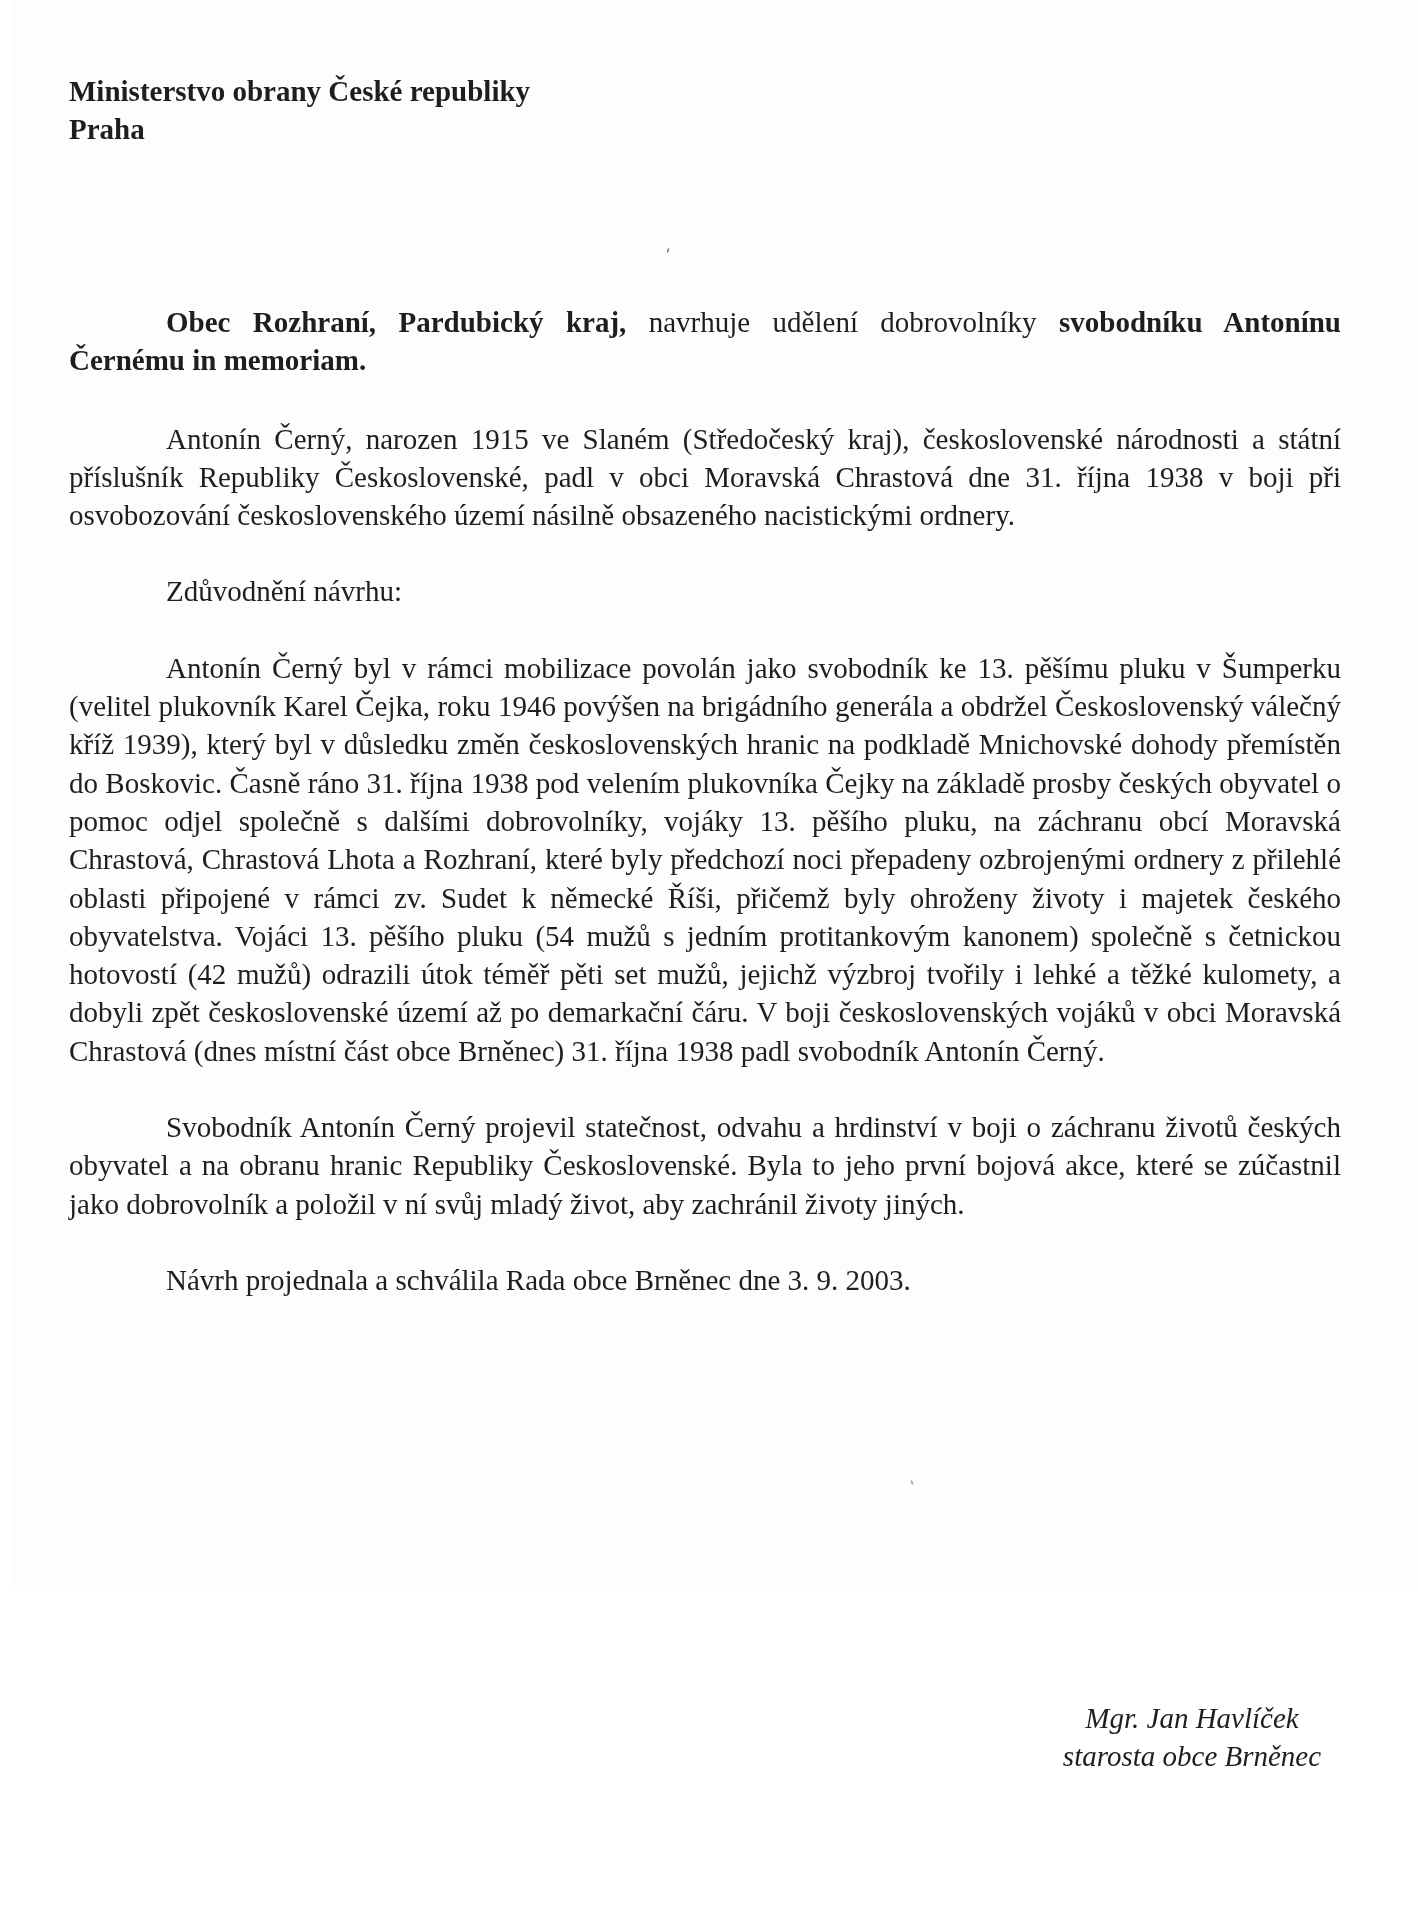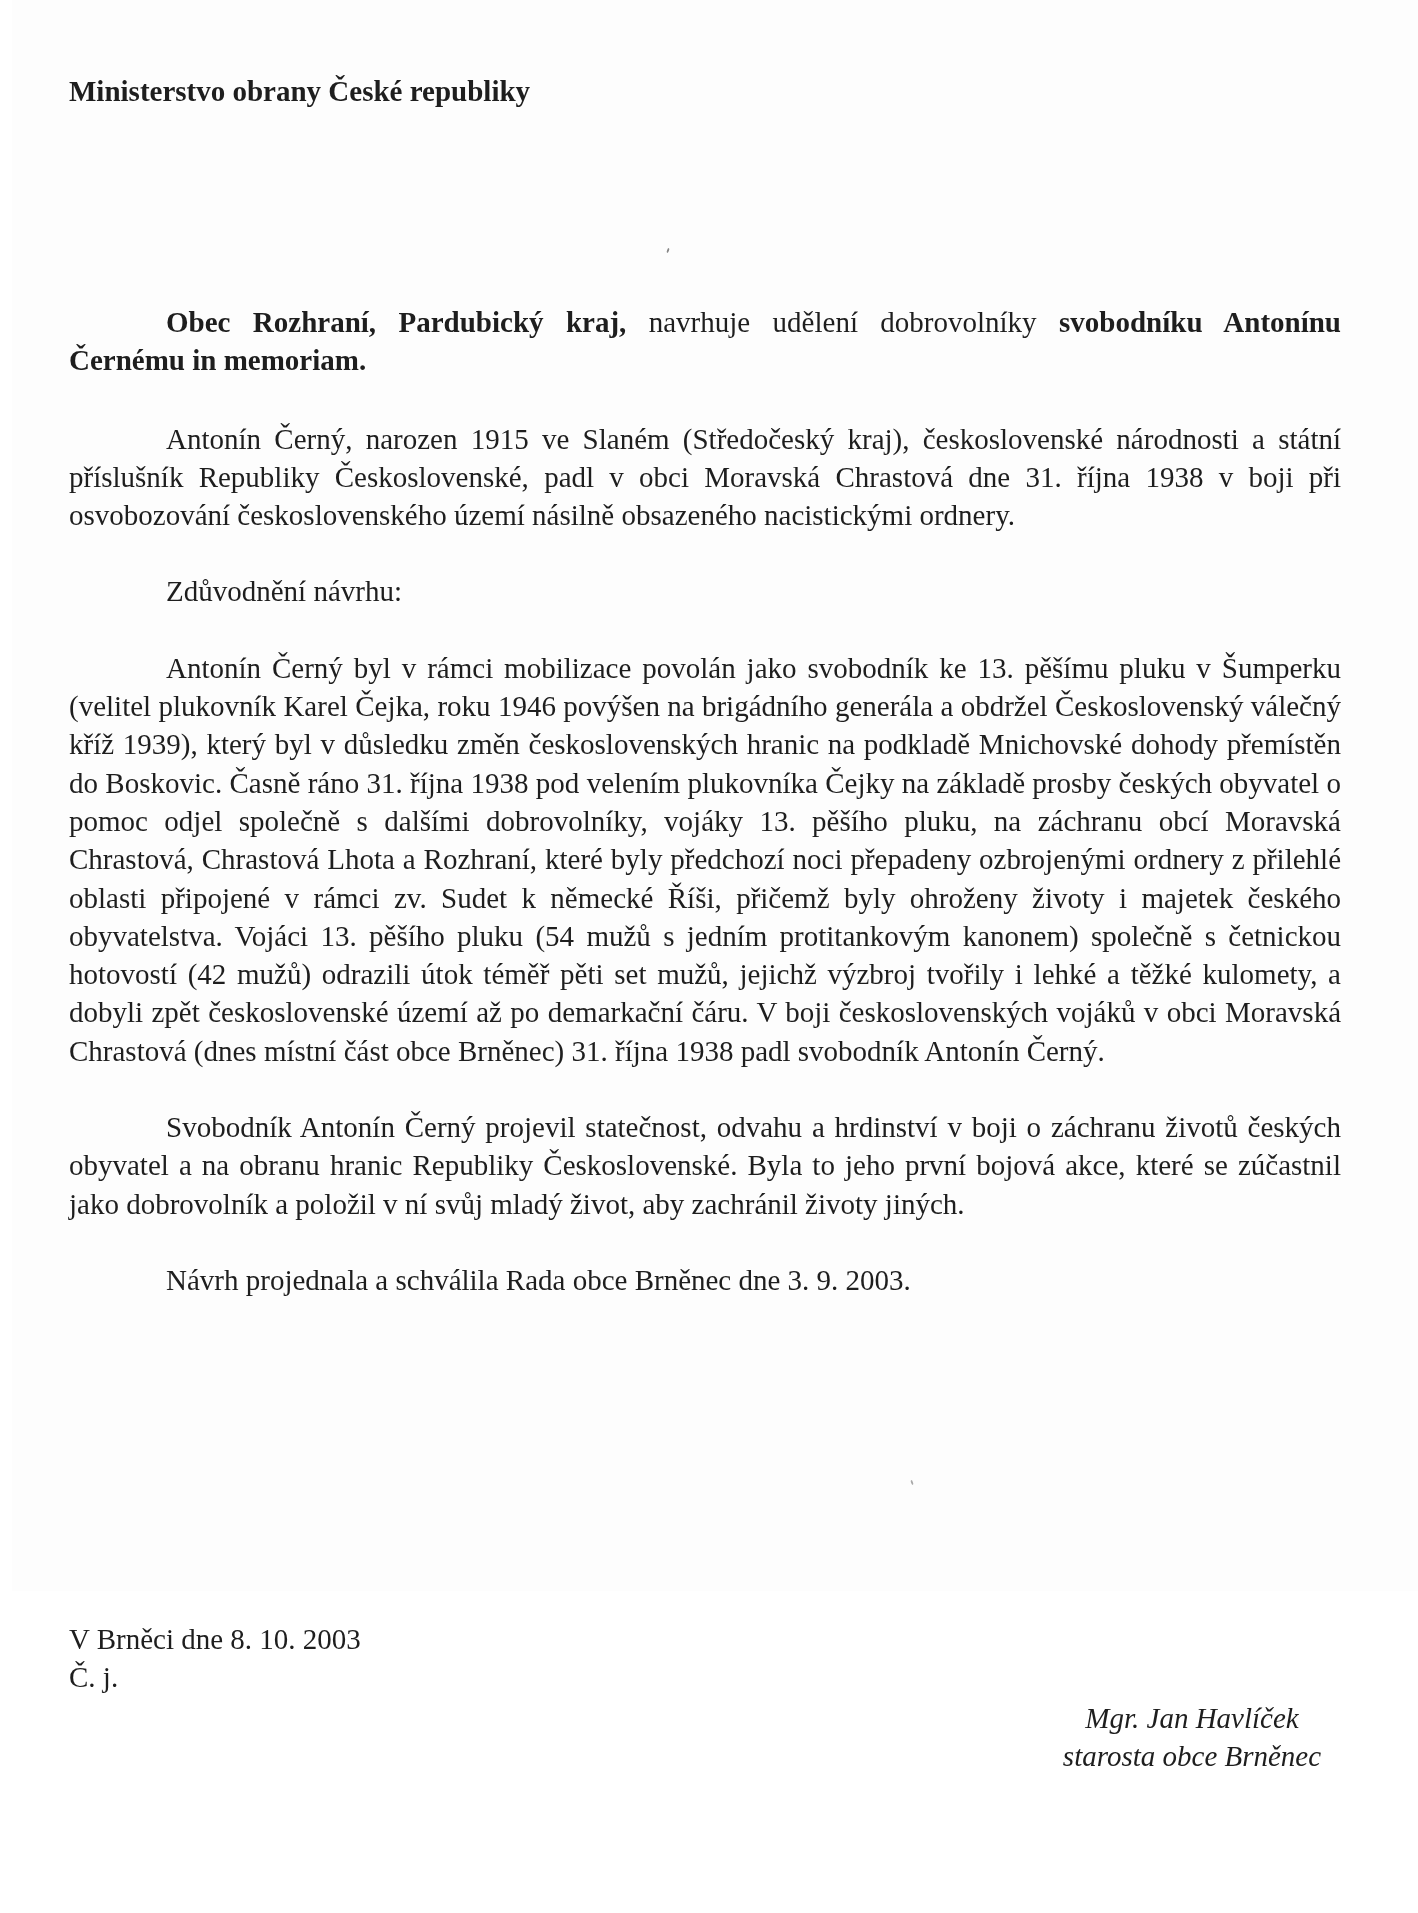--- a/index.html
+++ b/index.html
@@ -35,43 +35,40 @@
   .speck.s1 { left: 655px; top: 248px; width: 2px; height: 5px; transform: rotate(20deg); }
   .speck.s2 { left: 899px; top: 1480px; width: 2px; height: 5px; background: #aaa; transform: rotate(-20deg); }
 </style>
 </head>
 <body>
 
 <div class="page">
 
   <div class="addressee">
     <div>Ministerstvo obrany České republiky</div>
+    <div>Praha</div>
   </div>
 
   <span class="speck s1"></span>
   <span class="speck s2"></span>
 
   <div class="body">
     <p class="para intro"><b>Obec Rozhraní, Pardubický kraj,</b><span> navrhuje udělení dobrovolníky </span><b>svobodníku Antonínu Černému in memoriam.</b></p>
 
     <p class="para">Antonín Černý, narozen 1915 ve Slaném (Středočeský kraj), československé národnosti a státní příslušník Republiky Československé, padl v obci Moravská Chrastová dne 31. října 1938 v boji při osvobozování československého území násilně obsazeného nacistickými ordnery.</p>
 
 
     <p class="heading-para">Zdůvodnění návrhu:</p>
 
     <p class="para">Antonín Černý byl v rámci mobilizace povolán jako svobodník ke 13. pěšímu pluku v Šumperku (velitel plukovník Karel Čejka, roku 1946 povýšen na brigádního generála a obdržel Československý válečný kříž 1939), který byl v důsledku změn československých hranic na podkladě Mnichovské dohody  přemístěn do Boskovic. Časně ráno 31. října 1938 pod velením plukovníka Čejky na základě prosby českých obyvatel o pomoc odjel společně s dalšími dobrovolníky, vojáky 13. pěšího pluku, na záchranu obcí Moravská Chrastová, Chrastová Lhota a Rozhraní, které byly předchozí noci přepadeny ozbrojenými ordnery z přilehlé oblasti připojené v rámci zv. Sudet k německé Říši, přičemž byly ohroženy životy i majetek českého obyvatelstva. Vojáci 13. pěšího pluku (54 mužů s jedním protitankovým kanonem) společně s četnickou hotovostí (42 mužů) odrazili útok téměř pěti set mužů, jejichž výzbroj tvořily i lehké a těžké kulomety, a dobyli zpět československé území až po demarkační čáru. V boji československých vojáků v obci Moravská Chrastová (dnes místní část obce Brněnec) 31. října 1938  padl svobodník Antonín Černý.</p>
 
     <p class="para">Svobodník Antonín Černý projevil statečnost, odvahu a hrdinství v boji o záchranu životů českých obyvatel a na obranu hranic Republiky Československé. Byla to jeho první bojová akce, které se zúčastnil jako dobrovolník a položil v ní svůj mladý život, aby zachránil životy jiných.</p>
 
     <p class="para">Návrh projednala a schválila Rada obce Brněnec dne 3. 9. 2003.</p>
   </div>
 
-  <div class="date-block">
-    <div>V Brněci dne 8. 10. 2003</div>
-    <div>Č. j.</div>
-  </div>
 
   <div class="signature">
     <div>Mgr. Jan Havlíček</div>
     <div>starosta obce Brněnec</div>
   </div>
 
 </div>
 
 </body></html>

